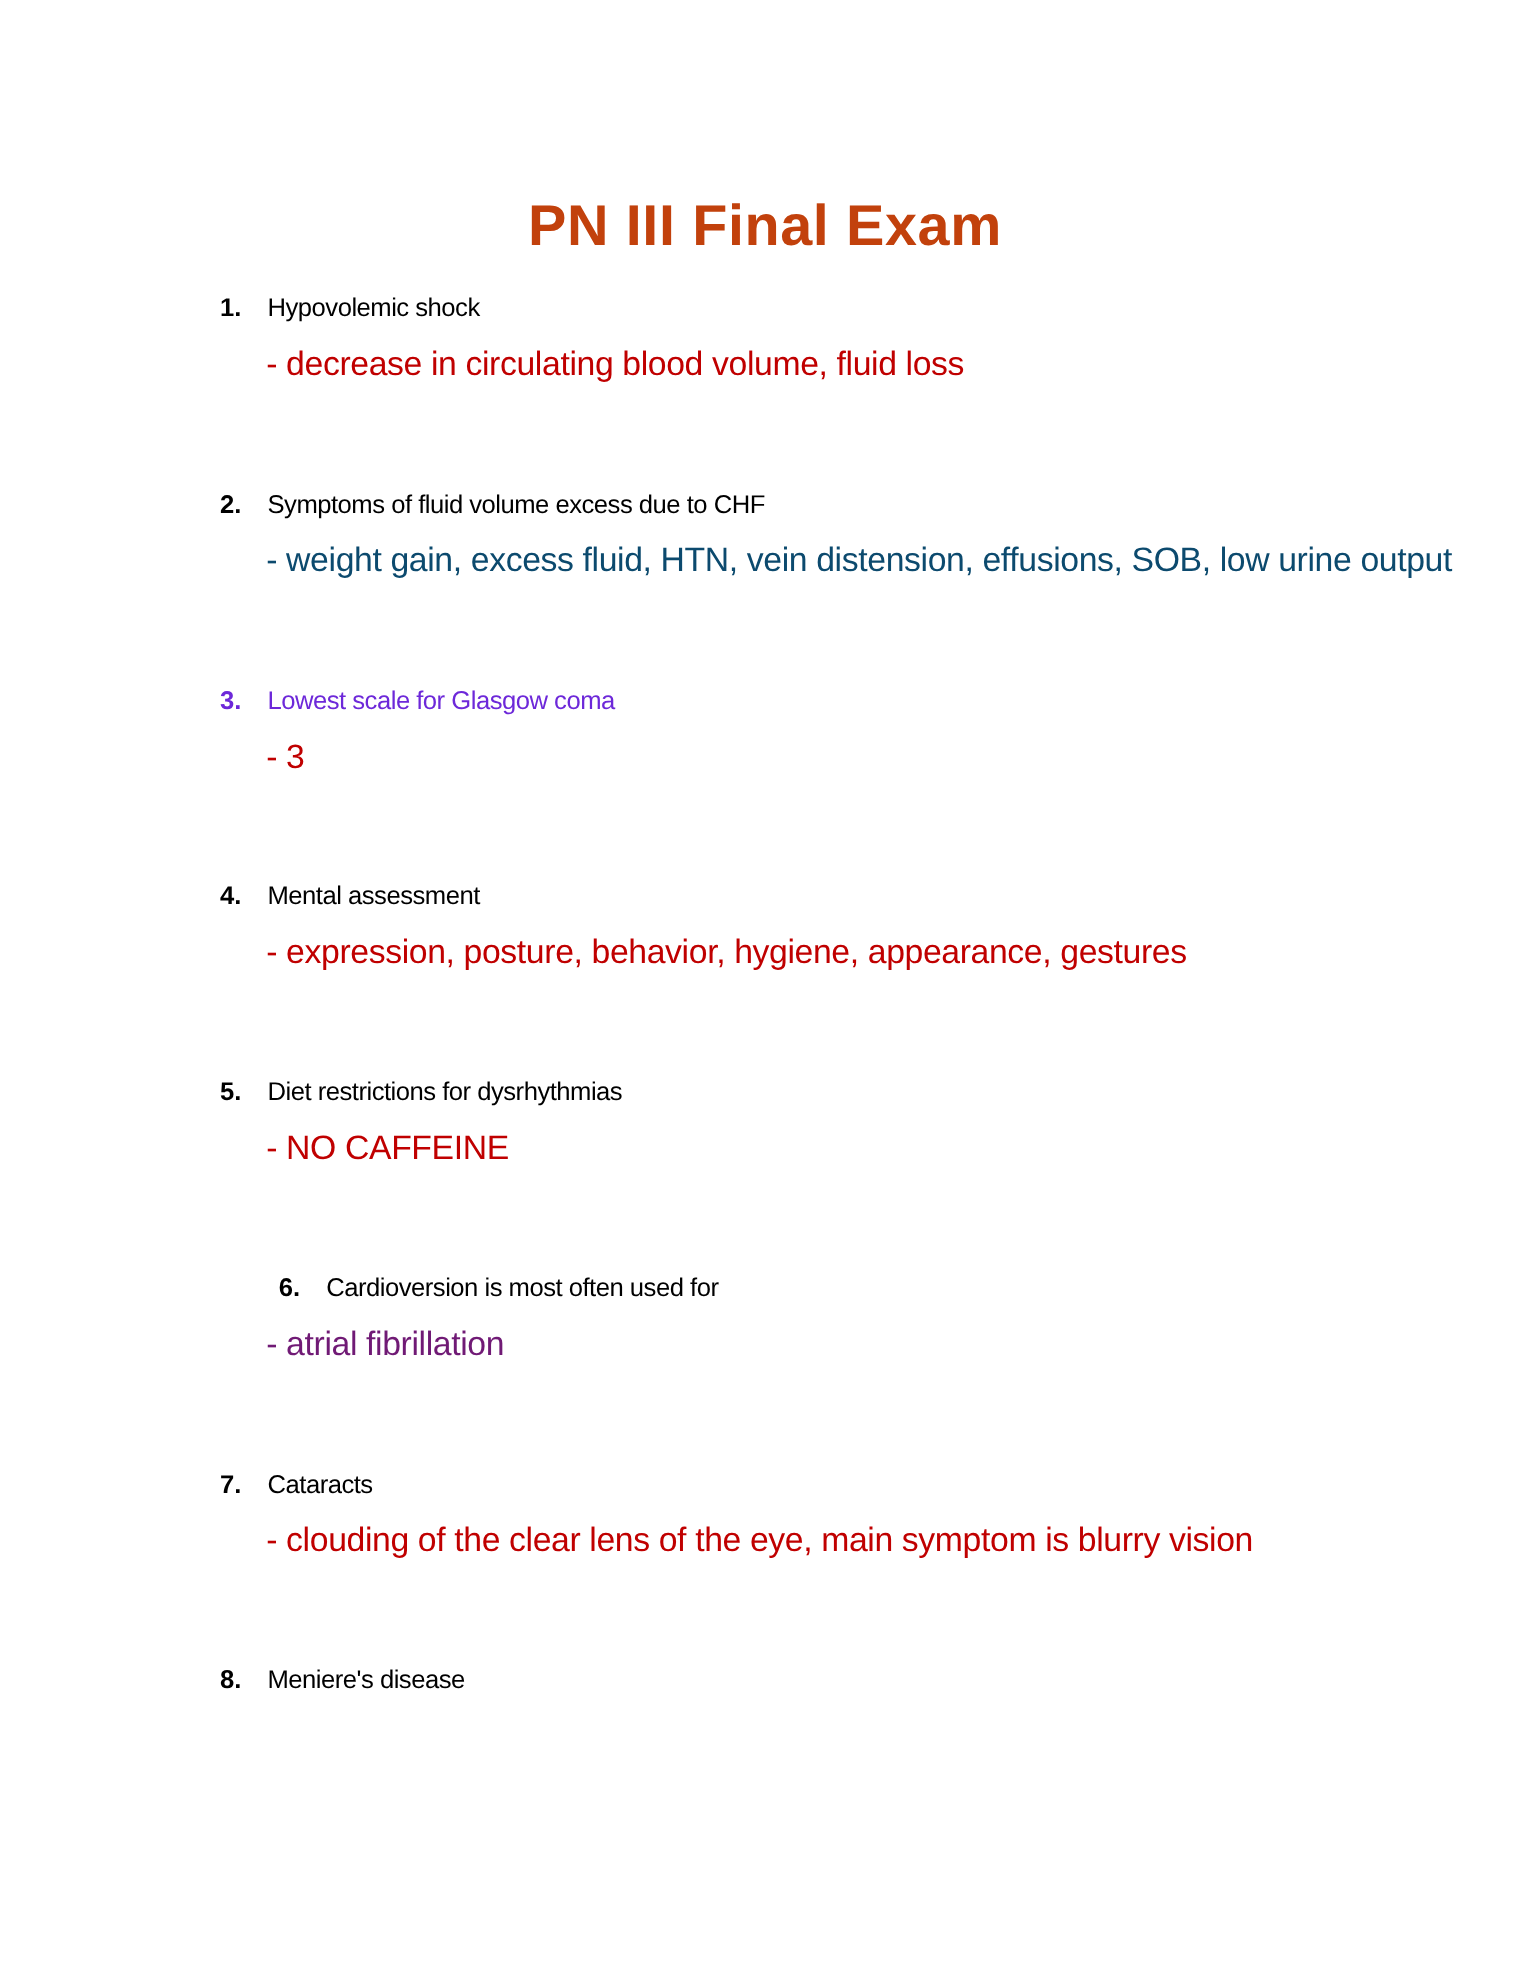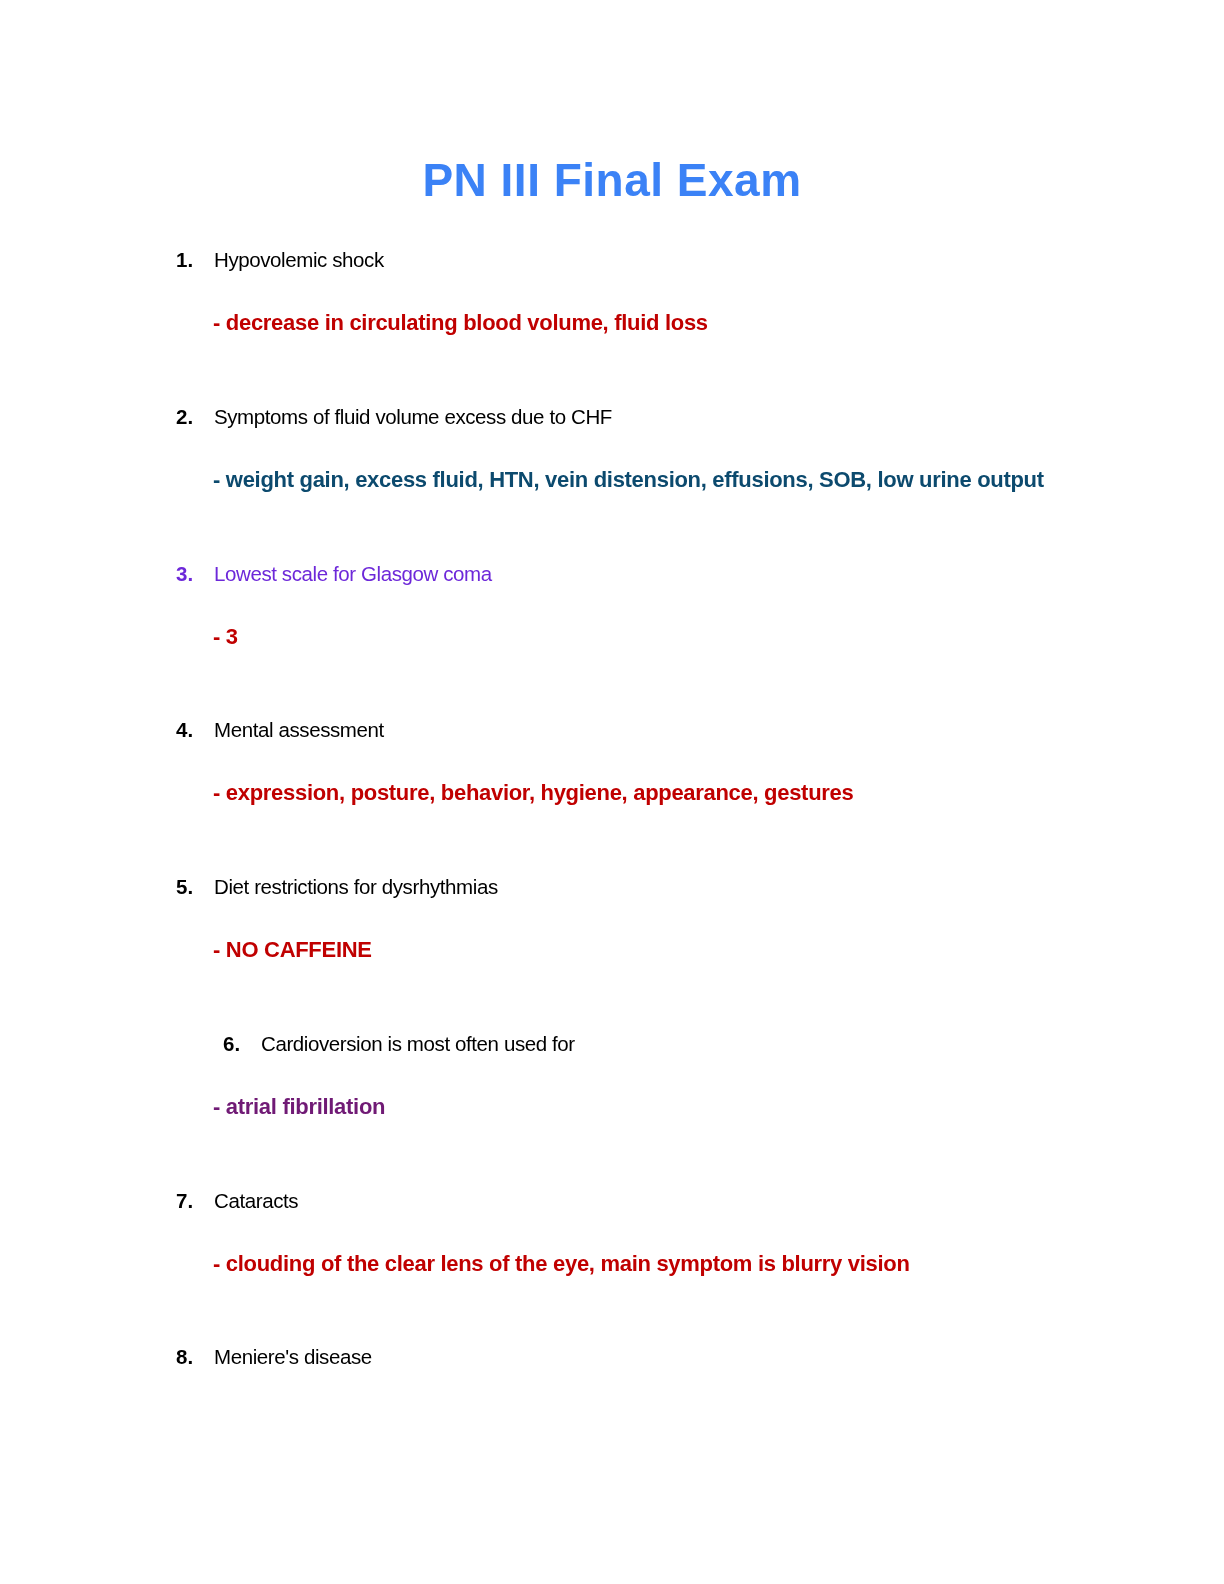--- a/index.html
+++ b/index.html
@@ -35,52 +35,51 @@
       margin: 0;
     }
     .qa {
       position: absolute;
       left: 0;
       width: 1224px;
     }
     .question {
       position: absolute;
       left: 176px;
-      top: 13px;
+      top: 0;
       height: 28px;
       line-height: 28px;
       font-size: 20.5px;
       color: #000000;
       white-space: nowrap;
       letter-spacing: -0.4px;
     }
     .q-num {
       display: inline-block;
       width: 38px;
       font-weight: bold;
       letter-spacing: 0;
     }
     .answer {
       position: absolute;
       left: 213px;
-      top: 76px;
+      top: 44px;
       height: 28px;
       line-height: 28px;
-      font-size: 22px;
+      font-size: 27px;
       white-space: nowrap;
       letter-spacing: -0.3px;
-      font-weight: bold;
     }
   </style>
 </head>
 <body>
 
 <div class="page">
 
-  <h1 class="title" style="color: #3b82f6; text-align: center;">PN III Final Exam</h1>
+  <h1 class="title" style="color: #c2410c; text-align: center;">PN III Final Exam</h1>
 
   <div class="qa" style="top:233px;">
     <div class="question" style="color: rgb(0, 0, 0);">
       <span class="q-num">1.</span><span>Hypovolemic shock</span>
     </div>
     <div class="answer" style="color: rgb(192, 0, 0);">- decrease in circulating blood volume, fluid loss</div>
   </div>
 
   <div class="qa" style="top:390px;">
     <div class="question" style="color: rgb(0, 0, 0);">

